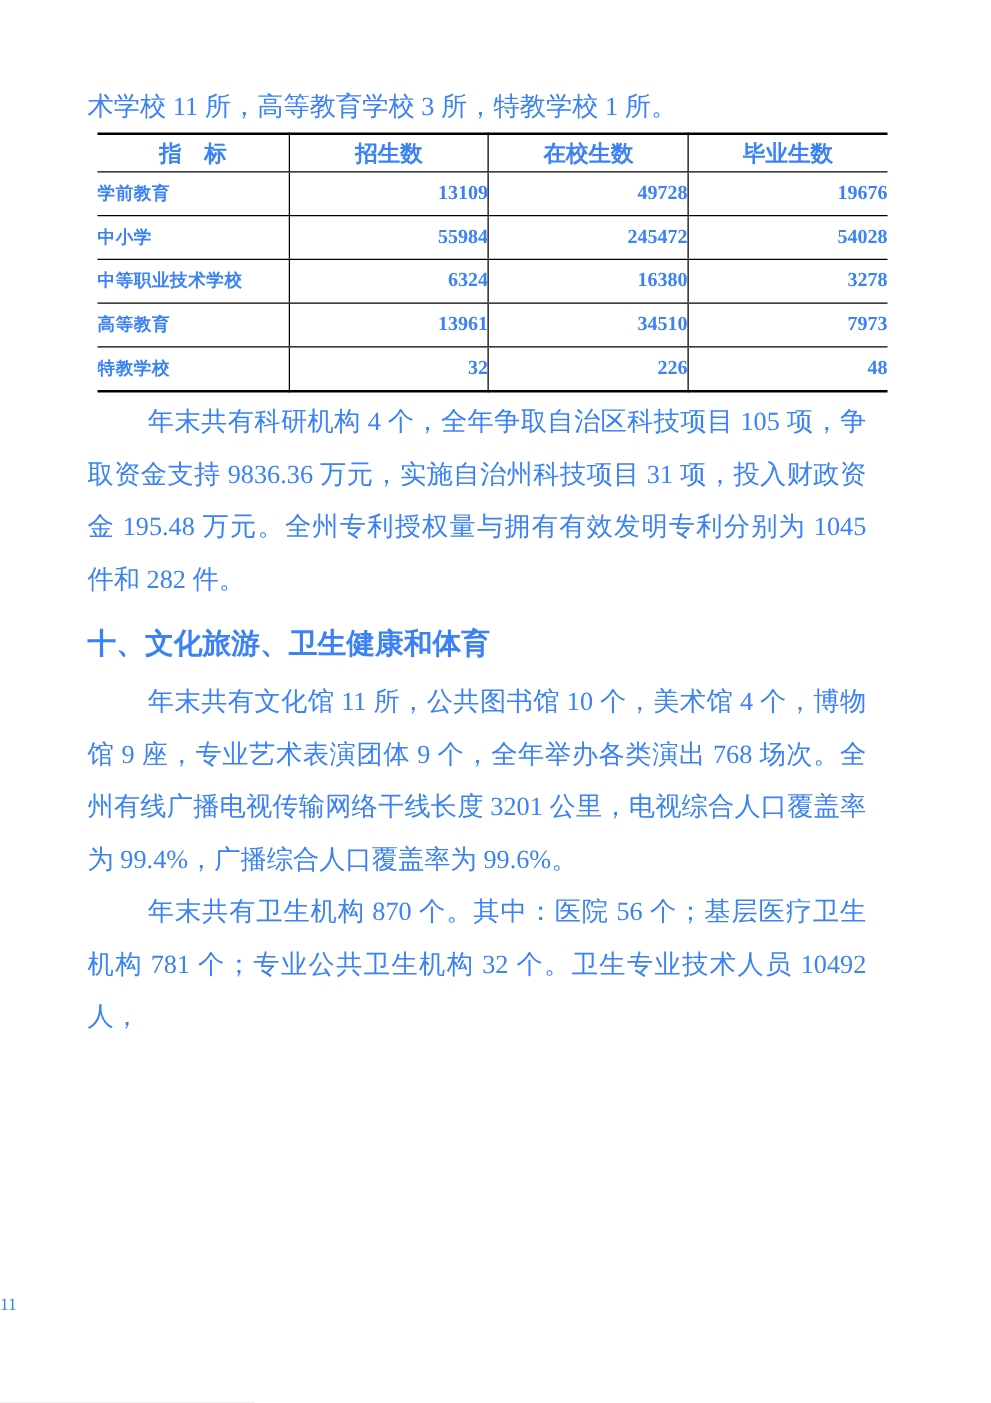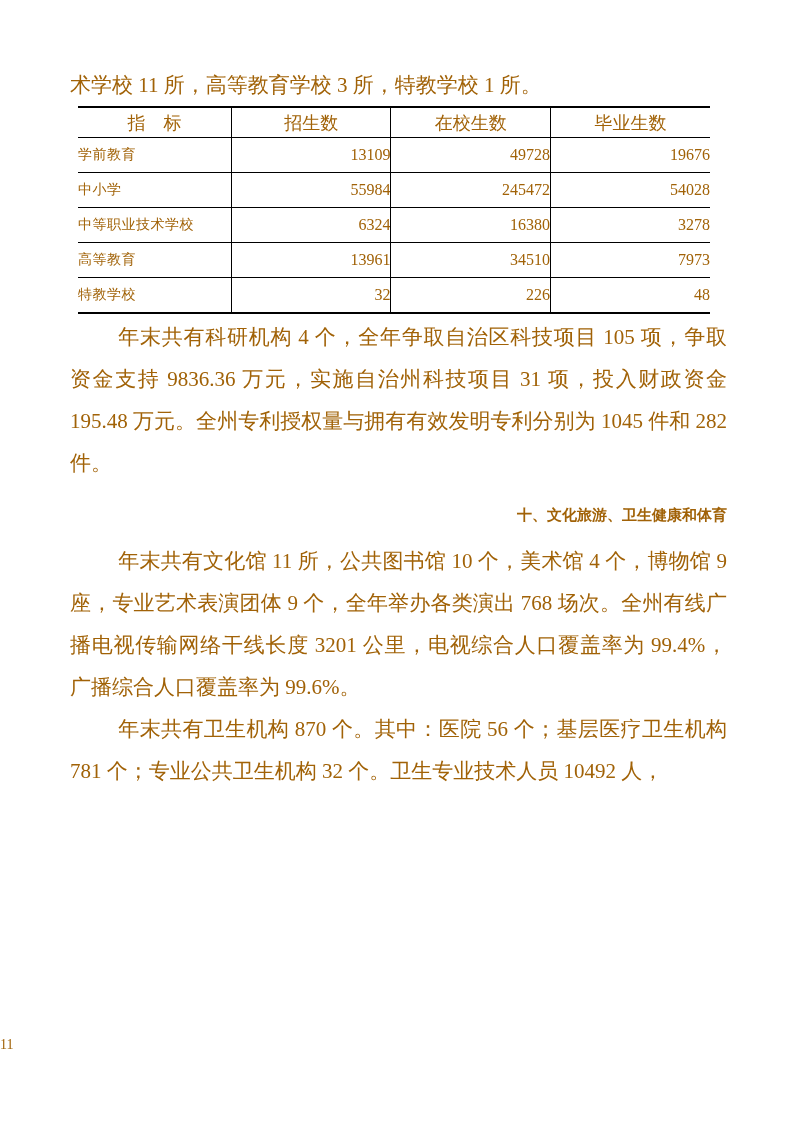--- a/index.html
+++ b/index.html
@@ -3,23 +3,23 @@
 <meta charset="utf-8">
 <style>
   html, body { margin: 0; padding: 0; background: #e8e8e8; }
   .page {
     position: relative;
     width: 793px;
     height: 1122px;
     margin: 0 auto;
     background: #ffffff;
     box-sizing: border-box;
-    padding: 64px 66px 0 70px;
+    padding: 64px 100px 0 70px;
     font-family: "Liberation Serif", "DejaVu Serif", serif;
-    color: #a16207;
+    color: #3b82f6;
     overflow: hidden;
   }
   .body-text {
     font-size: 21px;
     line-height: 42px;
     text-align: justify;
     margin: 0;
   }
   .continuation { text-indent: 0; }
   .para { text-indent: 2.3em; }
@@ -36,36 +36,36 @@
     width: 632px;
     margin-left: 8px;
     border-top: 2px solid #000;
     border-bottom: 2px solid #000;
   }
   table.data-table col.c-label { width: 153px; }
   table.data-table col.c-num   { width: 159px; }
   table.data-table th, table.data-table td {
     border-bottom: 1.5px solid #000;
     padding: 0;
-    font-weight: normal;
+    font-weight: bold;
     overflow: hidden;
     margin-top: 40px;
   }
   table.data-table td + td, table.data-table th + th { border-left: 1.5px solid #000; }
   table.data-table tr.header-row th { height: 29px; font-size: 18px; text-align: center; }
   table.data-table tbody td { height: 34px; }
   table.data-table tbody tr:last-child td { border-bottom: none; }
   td.row-label { font-size: 14px; text-align: left; padding-left: 12px; letter-spacing: 0.5px; }
   td.num { font-size: 16px; text-align: right; padding-right: 9px; }
   .section-heading {
-    font-family: Liberation Sans, sans-serif;
+    font-family: Liberation Serif, serif;
     font-weight: 700;
-    font-size: 15px;
+    font-size: 23px;
     line-height: 46px;
-    text-align: right;
+    text-align: left;
     margin: 8px 0 2px 0;
   }
   .spacer-small { height: 2px; }
   .page-number {
     position: absolute;
     left: 0;
     top: 1033px;
     width: 100%;
     font-size: 14px;
     line-height: 24px;

